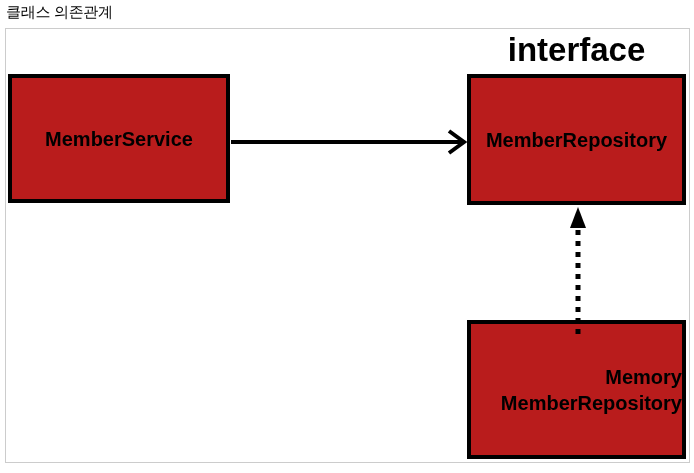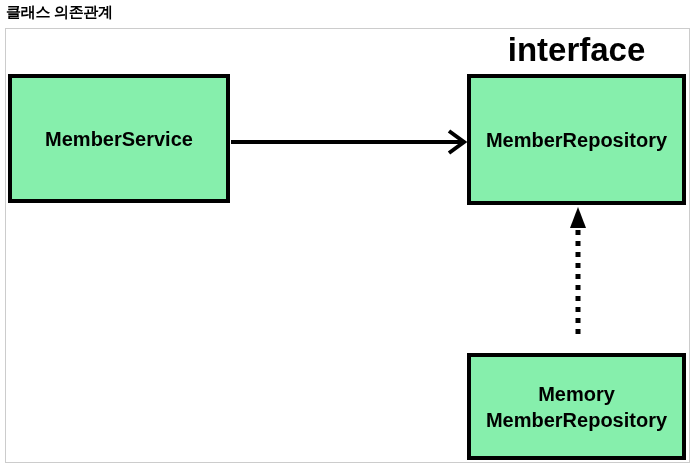--- a/index.html
+++ b/index.html
@@ -13,38 +13,38 @@
     height: 473px;
     font-family: "Liberation Sans", "DejaVu Sans", sans-serif;
     color: #000000;
     overflow: hidden;
   }
   .page-title {
     position: absolute;
     left: 6px;
     top: 3px;
     font-size: 15px;
-    font-weight: bold;
+    font-weight: normal;
     letter-spacing: -0.3px;
   }
   .diagram-canvas {
     position: absolute;
     left: 5px;
     top: 28px;
     width: 685px;
     height: 435px;
     border: 1px solid #cccccc;
     box-sizing: border-box;
     background: #ffffff;
   }
   .node-box {
     position: absolute;
     border: 4px solid #000000;
     box-sizing: border-box;
-    background: #86efac;
+    background: #b91c1c;
     display: flex;
     flex-direction: column;
     align-items: center;
     justify-content: center;
     font-weight: bold;
     font-size: 20px;
     text-align: center;
     line-height: 26px;
   }
   .box-member-service {
@@ -54,23 +54,24 @@
     height: 129px;
   }
   .box-member-repository {
     left: 467px;
     top: 74px;
     width: 219px;
     height: 131px;
   }
   .box-memory-member-repository {
     left: 467px;
-    top: 353px;
+    top: 320px;
     width: 219px;
-    height: 107px;
+    height: 139px;
+    align-items: flex-end;
   }
   .interface-label {
     position: absolute;
     left: 467px;
     top: 28px;
     width: 219px;
     text-align: center;
     font-size: 33px;
     font-weight: bold;
     line-height: 44px;

